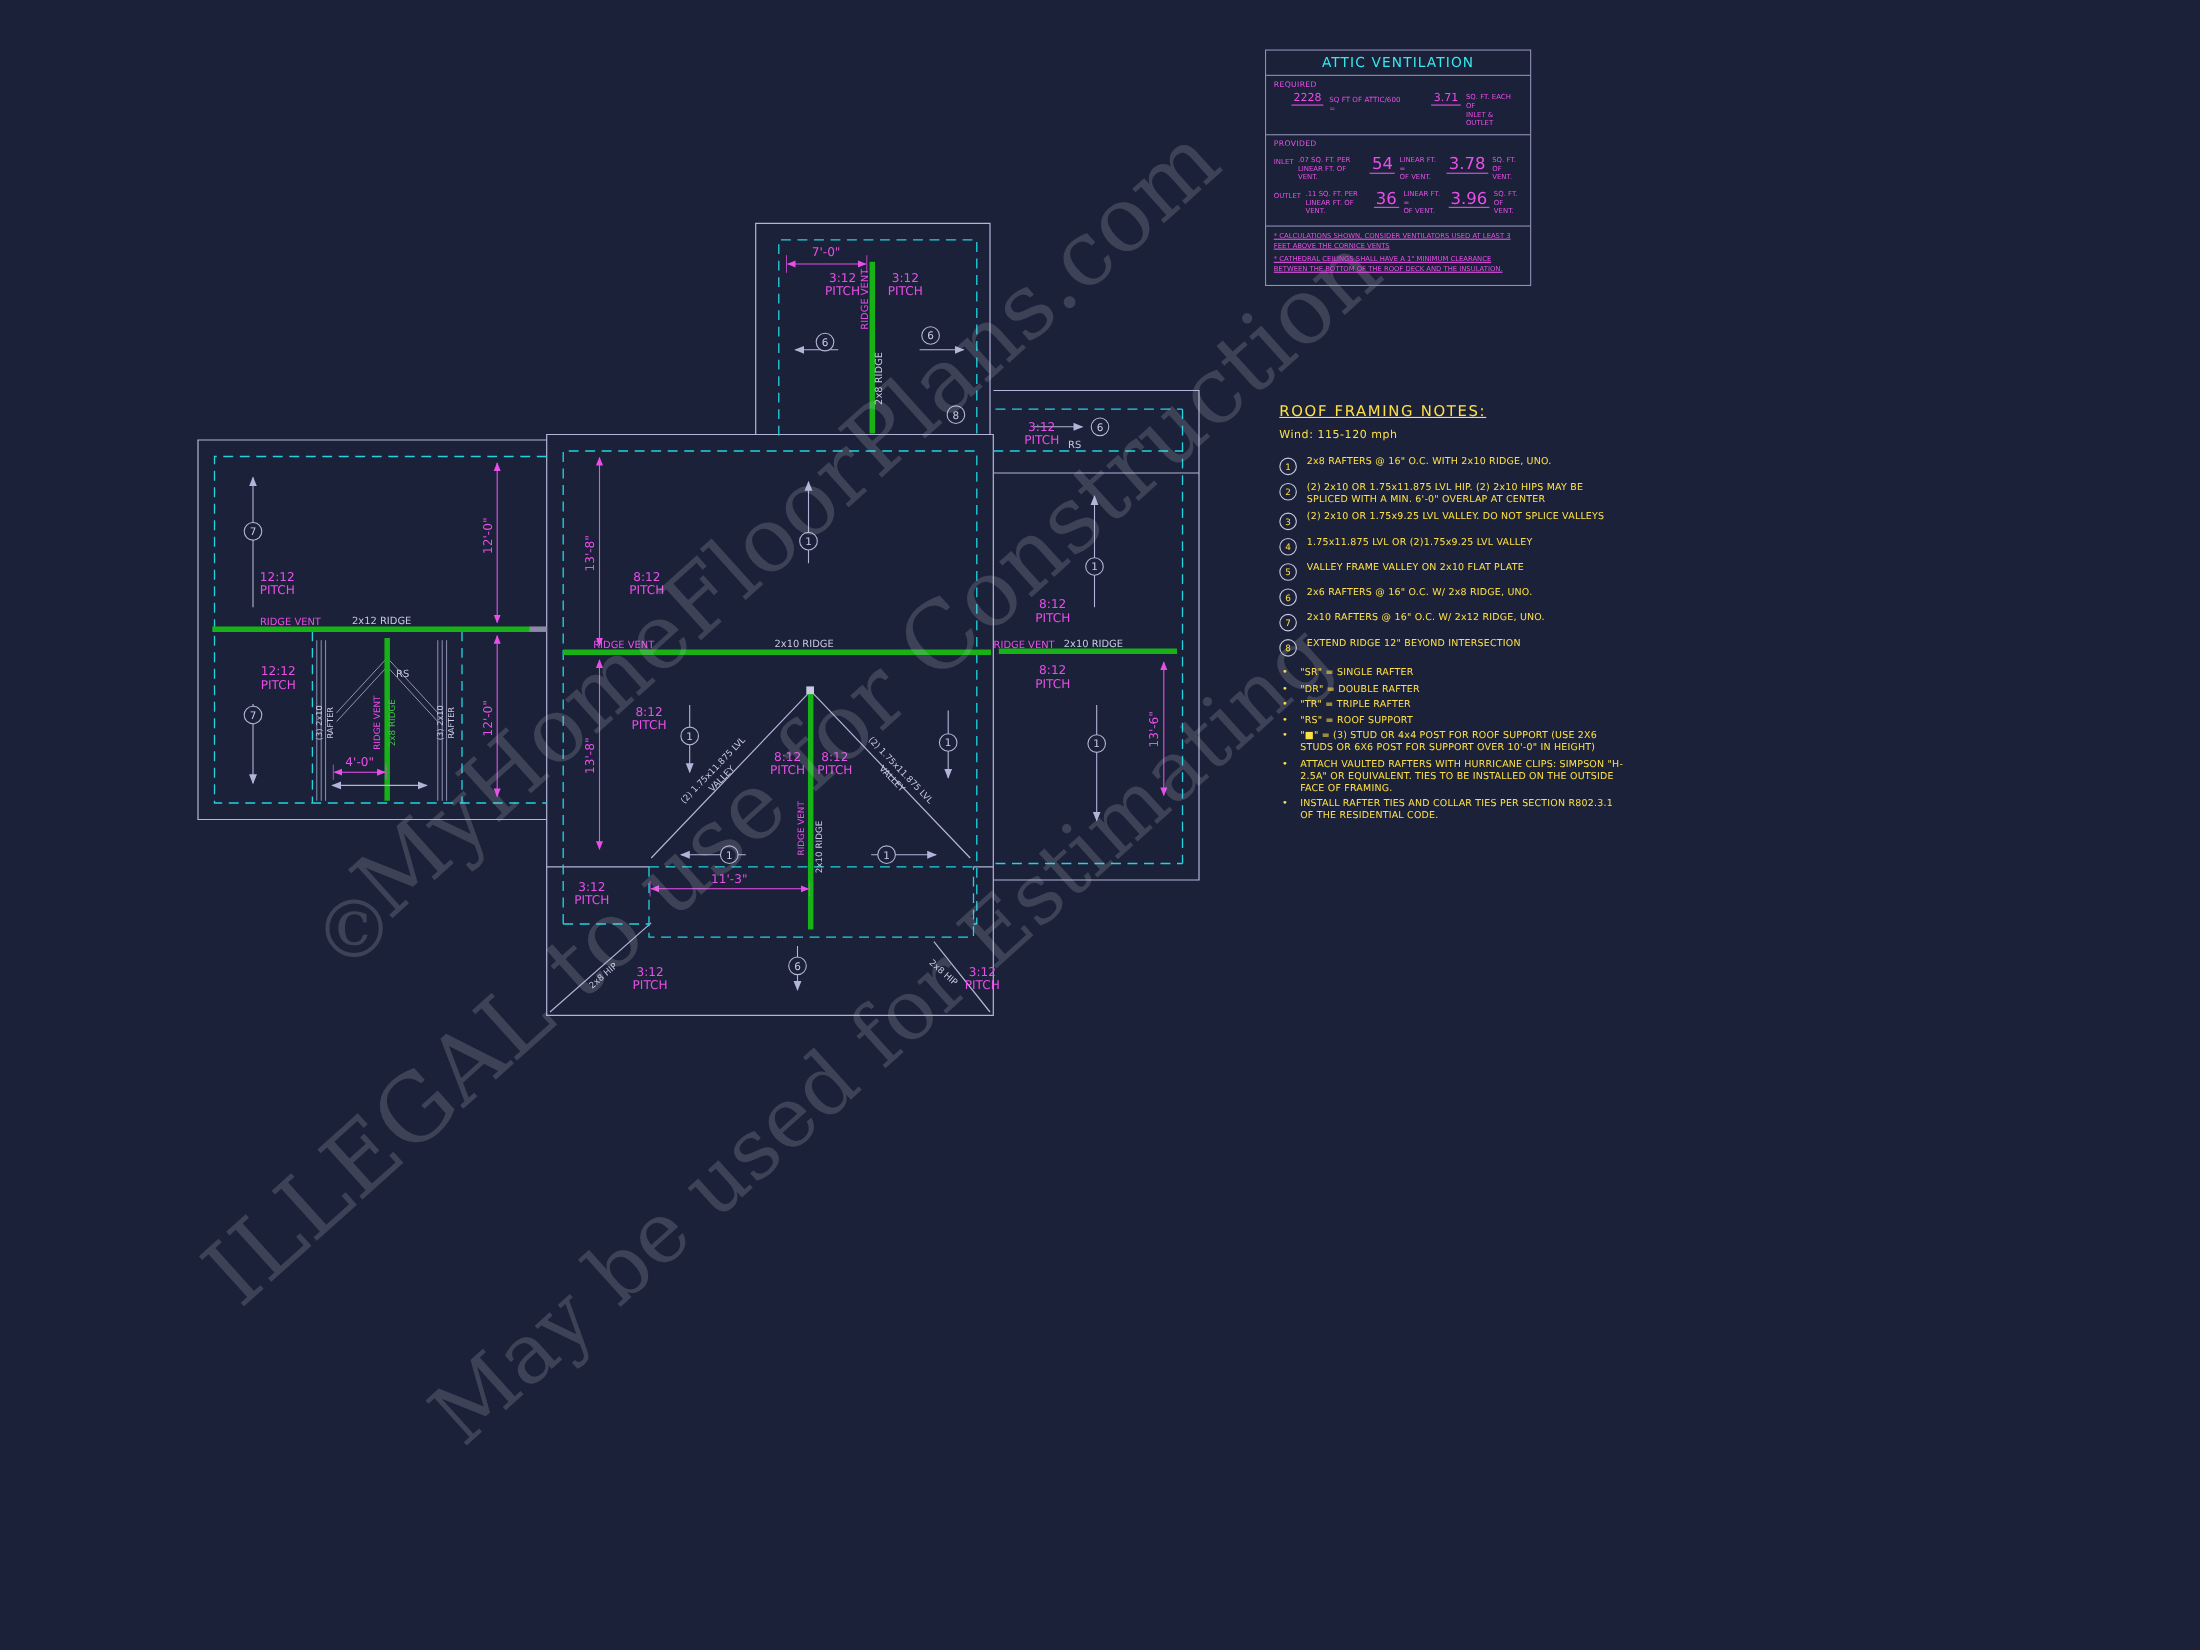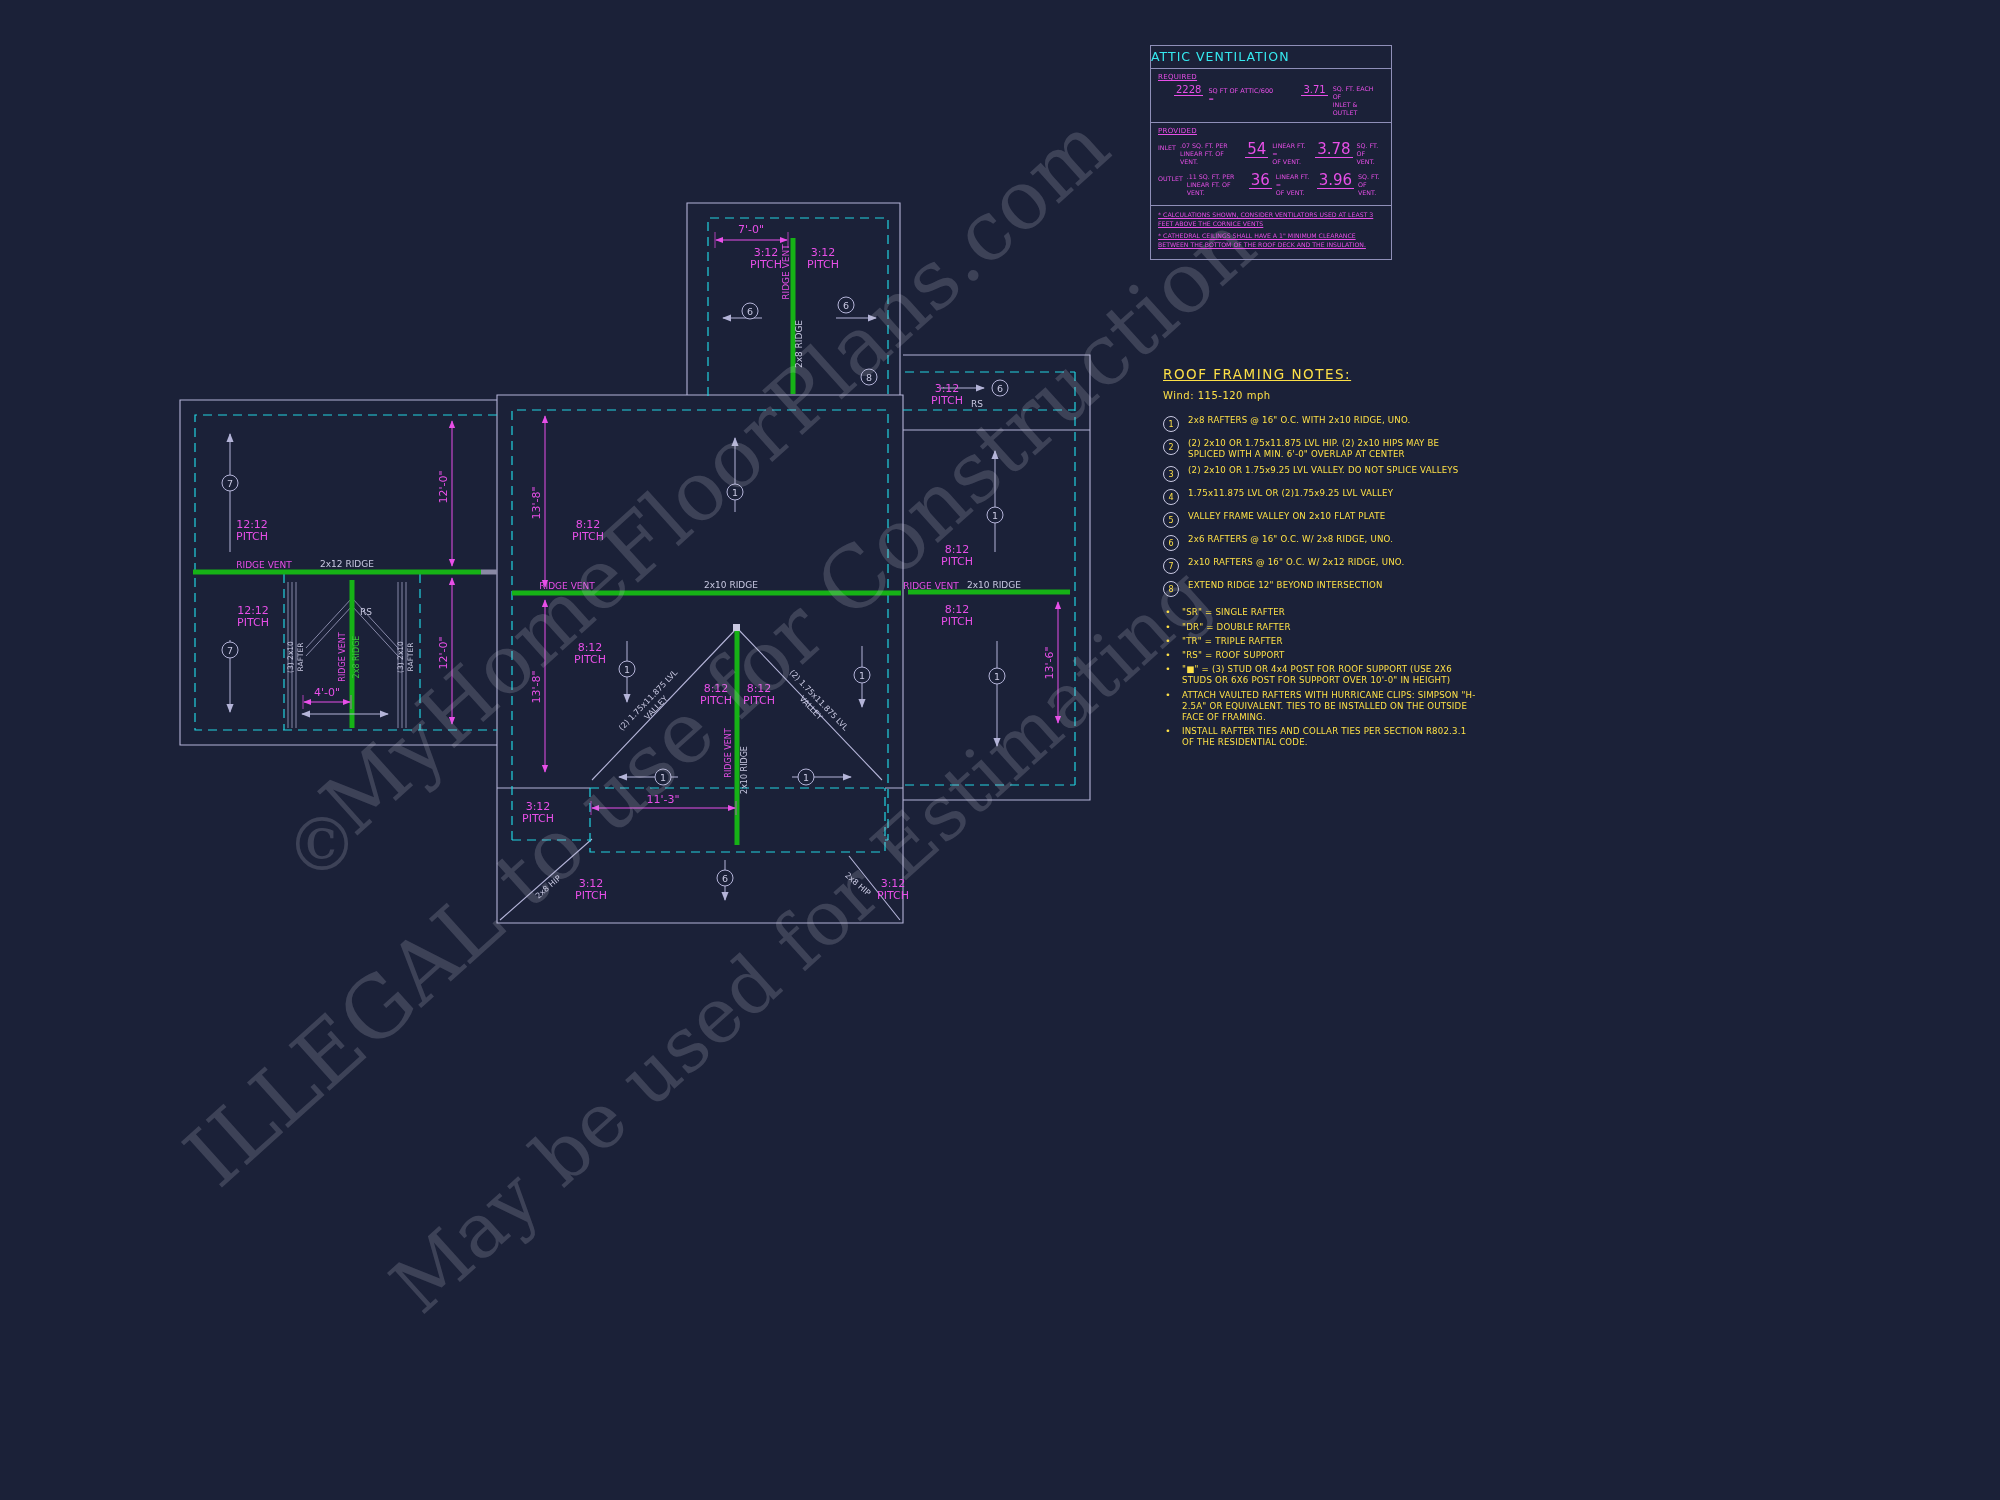--- a/index.html
+++ b/index.html
@@ -31,25 +31,25 @@
       font-family:"DejaVu Serif",serif;pointer-events:none;z-index:5;
       transform:translate(-50%,-50%) rotate(-42deg);}
   .wm1{left:715px;top:475px;font-size:82px;}
   .wm2{left:720px;top:700px;font-size:84px;}
   .wm3{left:800px;top:940px;font-size:76px;}
   .wmc{left:322px;top:845px;font-size:72px;transform:translate(-50%,-50%);}
 
   
   .attic{position:absolute;left:1150px;top:45px;width:240px;border:1px solid #8f8fb8;
          color:#e84fe8;z-index:6;background:rgba(27,33,56,0.0);}
-  .attic-title{color:#35e8ef;font-size:12.5px;letter-spacing:1px;text-align:left;
+  .attic-title{color:#35e8ef;font-size:12.5px;letter-spacing:1px;text-align:center;
                padding:3px 0 4px;border-bottom:1px solid #8f8fb8;}
   .attic-pad{padding:4px 7px 6px;}
   .bt{border-top:1px solid #8f8fb8;}
-  .sec-label{font-size:7px;text-decoration:underline;margin-bottom:4px;letter-spacing:.3px;}
+  .sec-label{font-size:7px;margin-bottom:4px;letter-spacing:.3px;}
   .attic-formula{display:flex;align-items:flex-start;gap:5px;font-size:6.5px;}
   .attic-formula .big{font-size:10px;margin-left:16px;}
   .uv{border-bottom:1px solid #e84fe8;padding:0 2px;line-height:1;}
   .mid{padding-top:2px;}
   .stack{display:inline-flex;flex-direction:column;line-height:1.25;font-size:6.3px;}
   .attic-row{display:flex;align-items:flex-start;gap:4px;font-size:6.3px;margin:7px 0 2px;}
   .attic-row .nm{padding-top:2px;}
   .attic-row .uv{font-size:15px;}
   .attic-notes .fn{font-size:6.2px;text-decoration:underline;line-height:1.5;margin-bottom:3px;}
 

